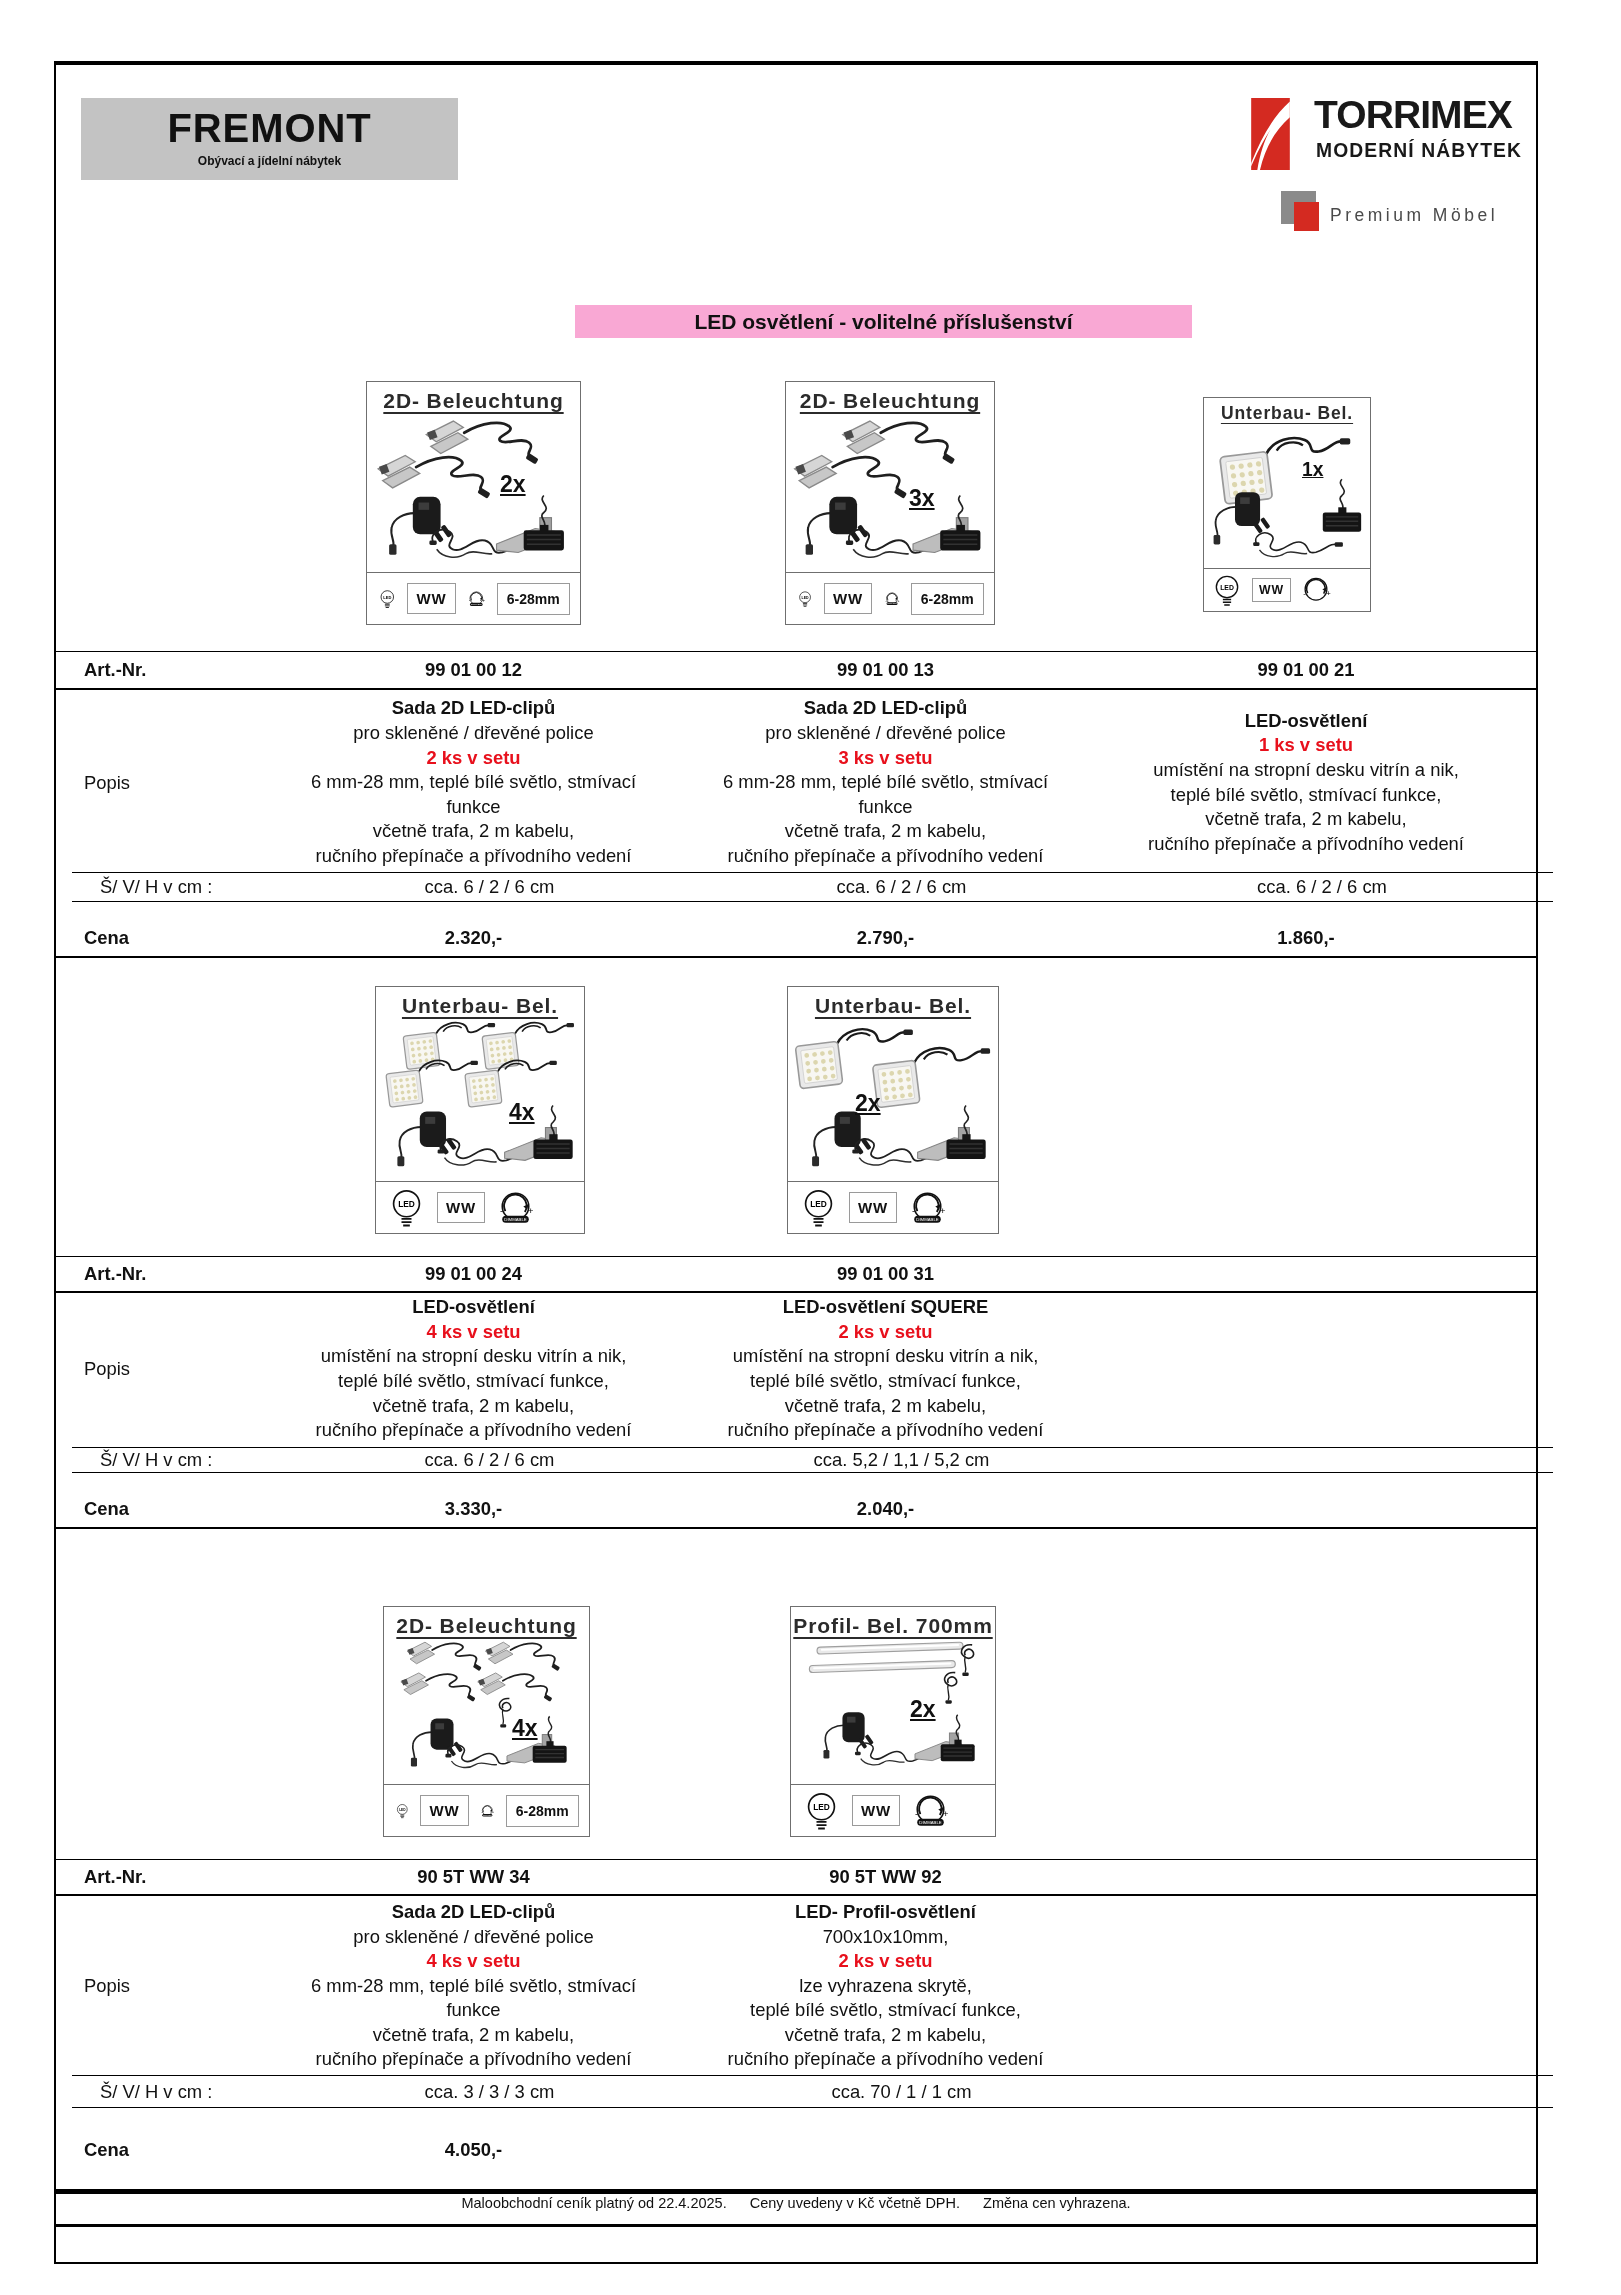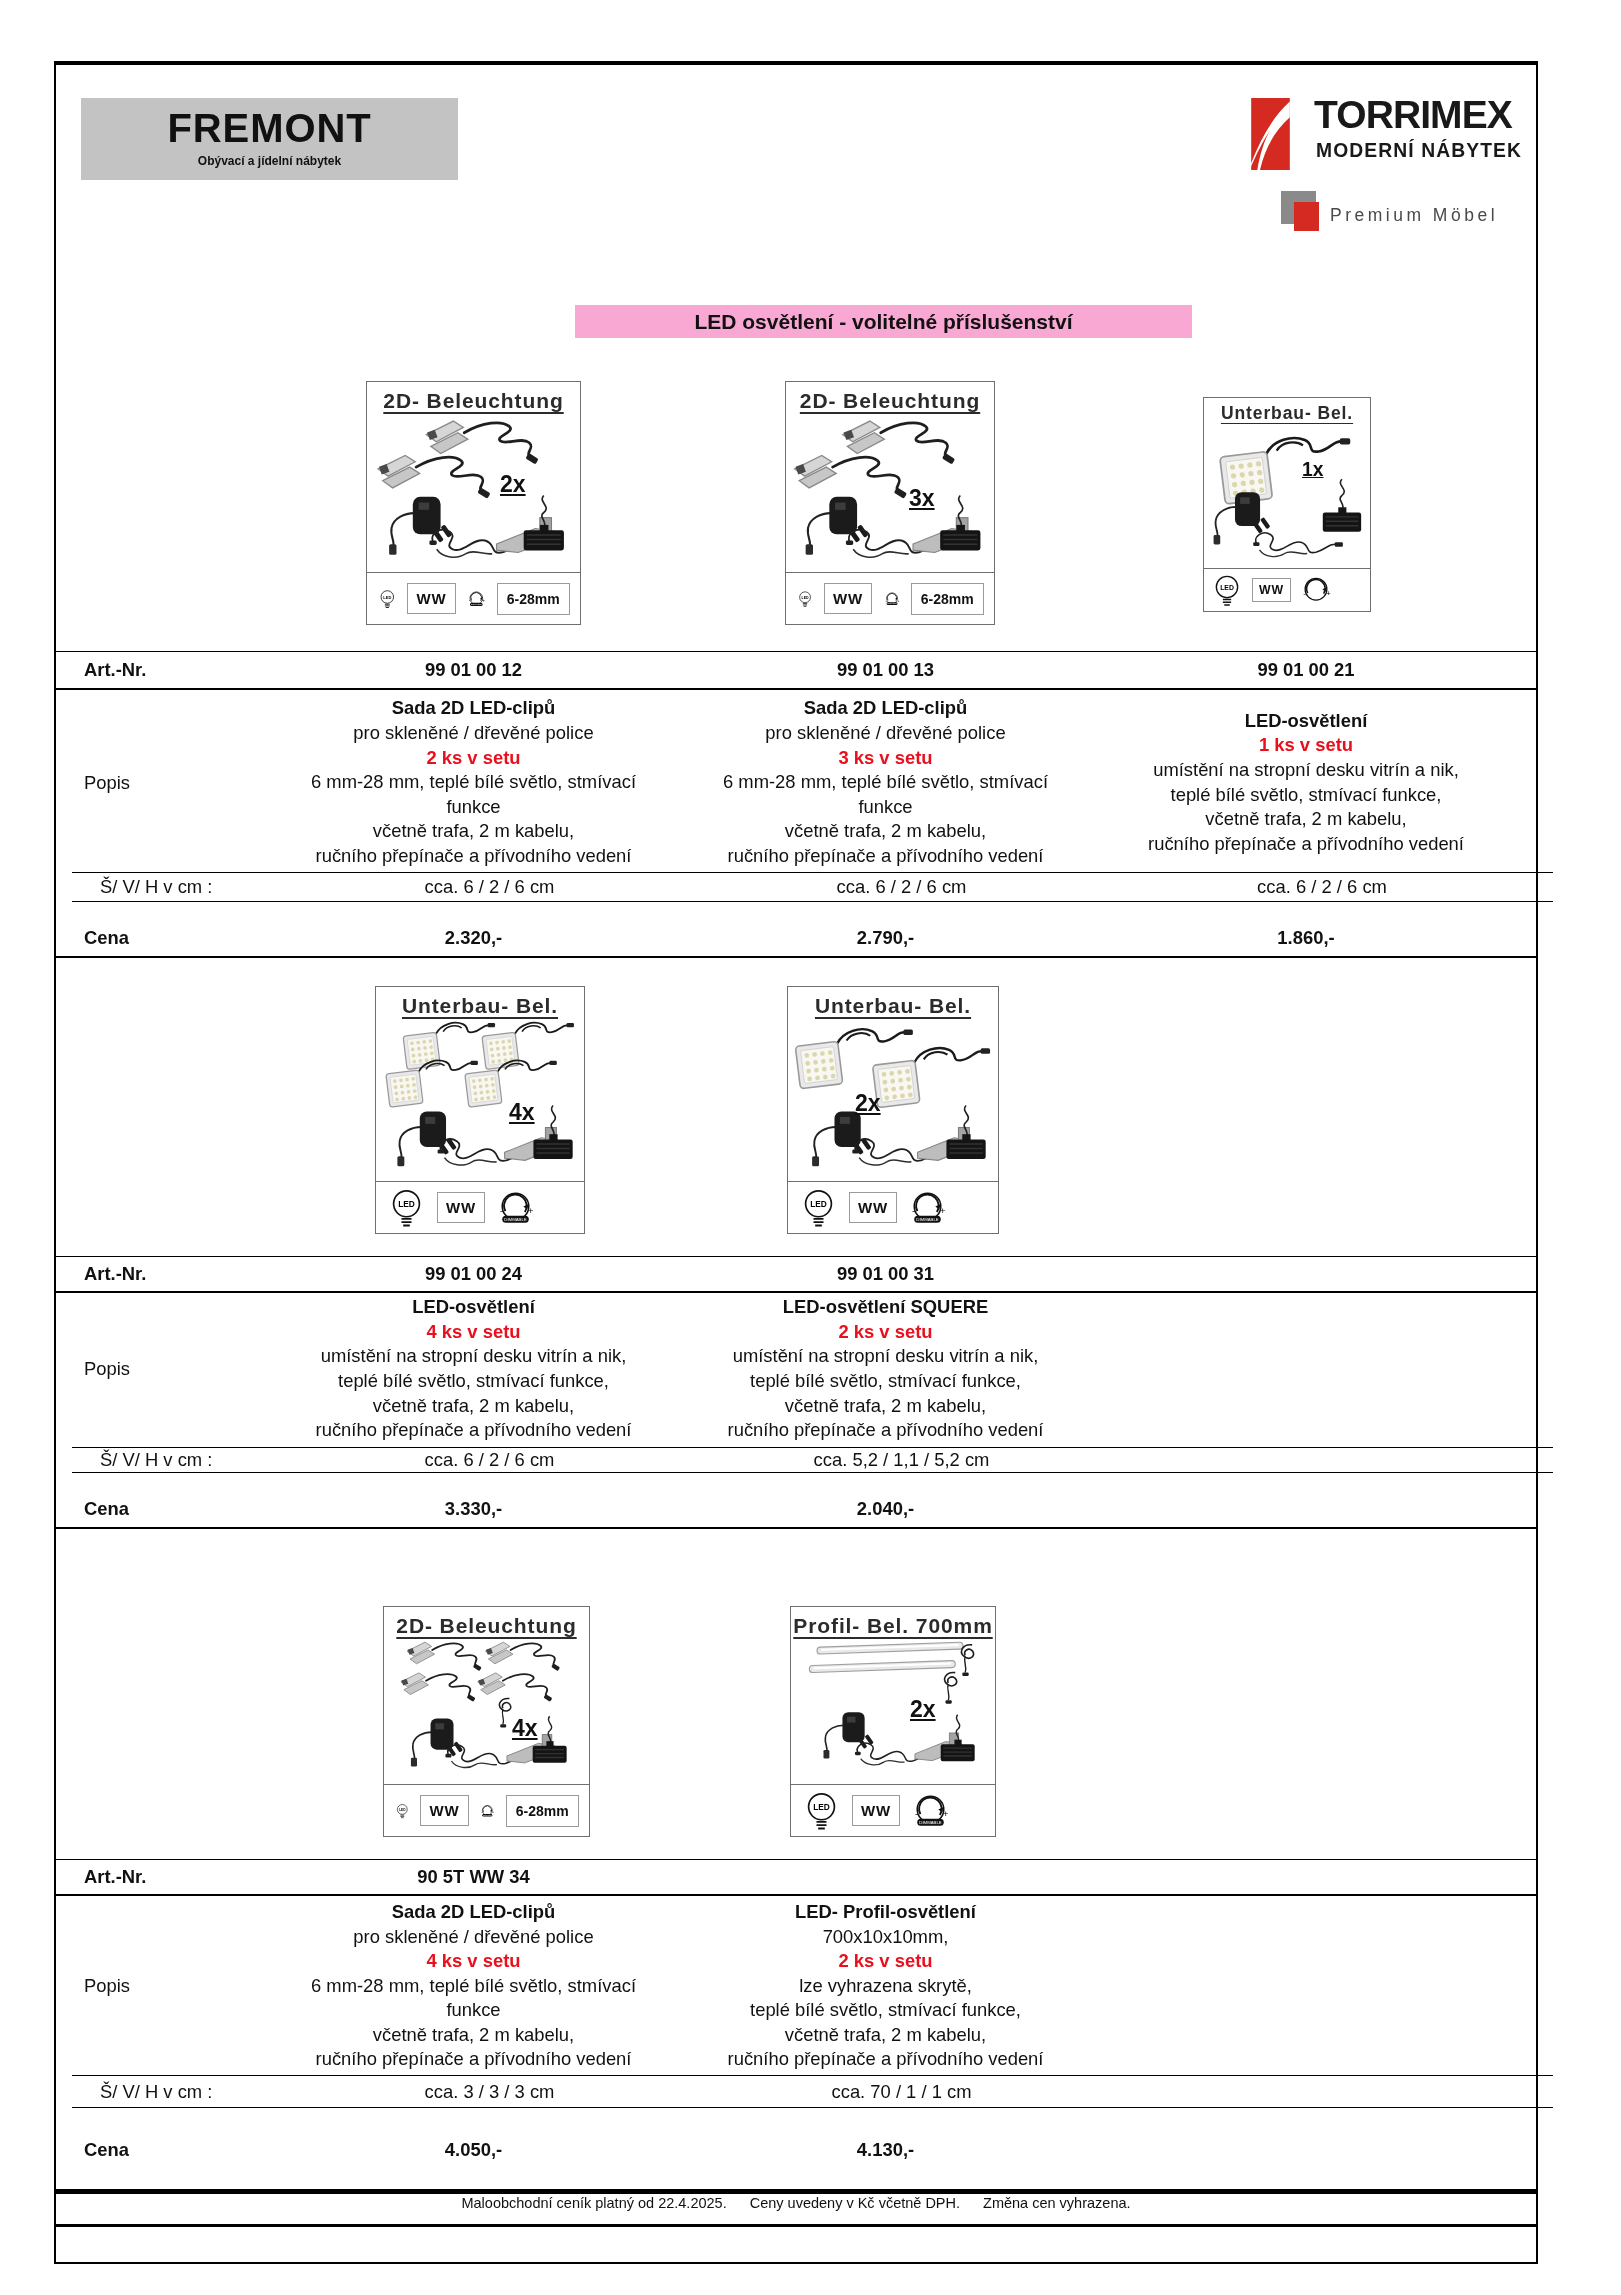--- a/index.html
+++ b/index.html
@@ -466,20 +466,21 @@
           <text x="41" y="31" font-size="12">+</text>
           <rect x="8" y="33" width="34" height="9" rx="4.5" fill="#111"></rect>
           <text x="25" y="40" font-size="5.5" fill="#fff" text-anchor="middle">DIMMABLE</text>
         </svg>
     </div>
   </div>
 
   <div class="row row-art centered" style="top:1859px;height:37px">
     <span class="rlabel b">Art.-Nr.</span>
     <span class="cell b c1">90 5T WW 34</span>
+    <span class="cell b c2">90 5T WW 92</span>
   </div>
 
   <div class="popis" style="top:1896px;height:180px">
     <span class="rlabel">Popis</span>
     <div class="desc c1">
       <div class="nm">Sada 2D LED-clipů</div>
       <div>pro skleněné / dřevěné police</div>
       <div class="set">4 ks v setu</div>
       <div>6 mm-28 mm, teplé bílé světlo, stmívací</div>
       <div>funkce</div>
@@ -499,21 +500,20 @@
 
   <div class="row row-dims centered" style="top:2075px;height:33px">
     <span class="rlabel">Š/ V/ H v cm :</span>
     <span class="cell c1">cca. 3 / 3 / 3 cm</span>
     <span class="cell c2">cca. 70 / 1 / 1 cm</span>
   </div>
 
   <div class="row centered" style="top:2109px;height:81px">
     <span class="rlabel b">Cena</span>
     <span class="cell b c1">4.050,-</span>
-    <span class="cell b c2">4.130,-</span>
   </div>
 
   <div class="thickline" style="top:2189px"></div>
 
   <div class="footer">
     <span>Maloobchodní ceník platný od 22.4.2025.</span>
     <span>Ceny uvedeny v Kč včetně DPH.</span>
     <span>Změna cen vyhrazena.</span>
   </div>
 </div>

